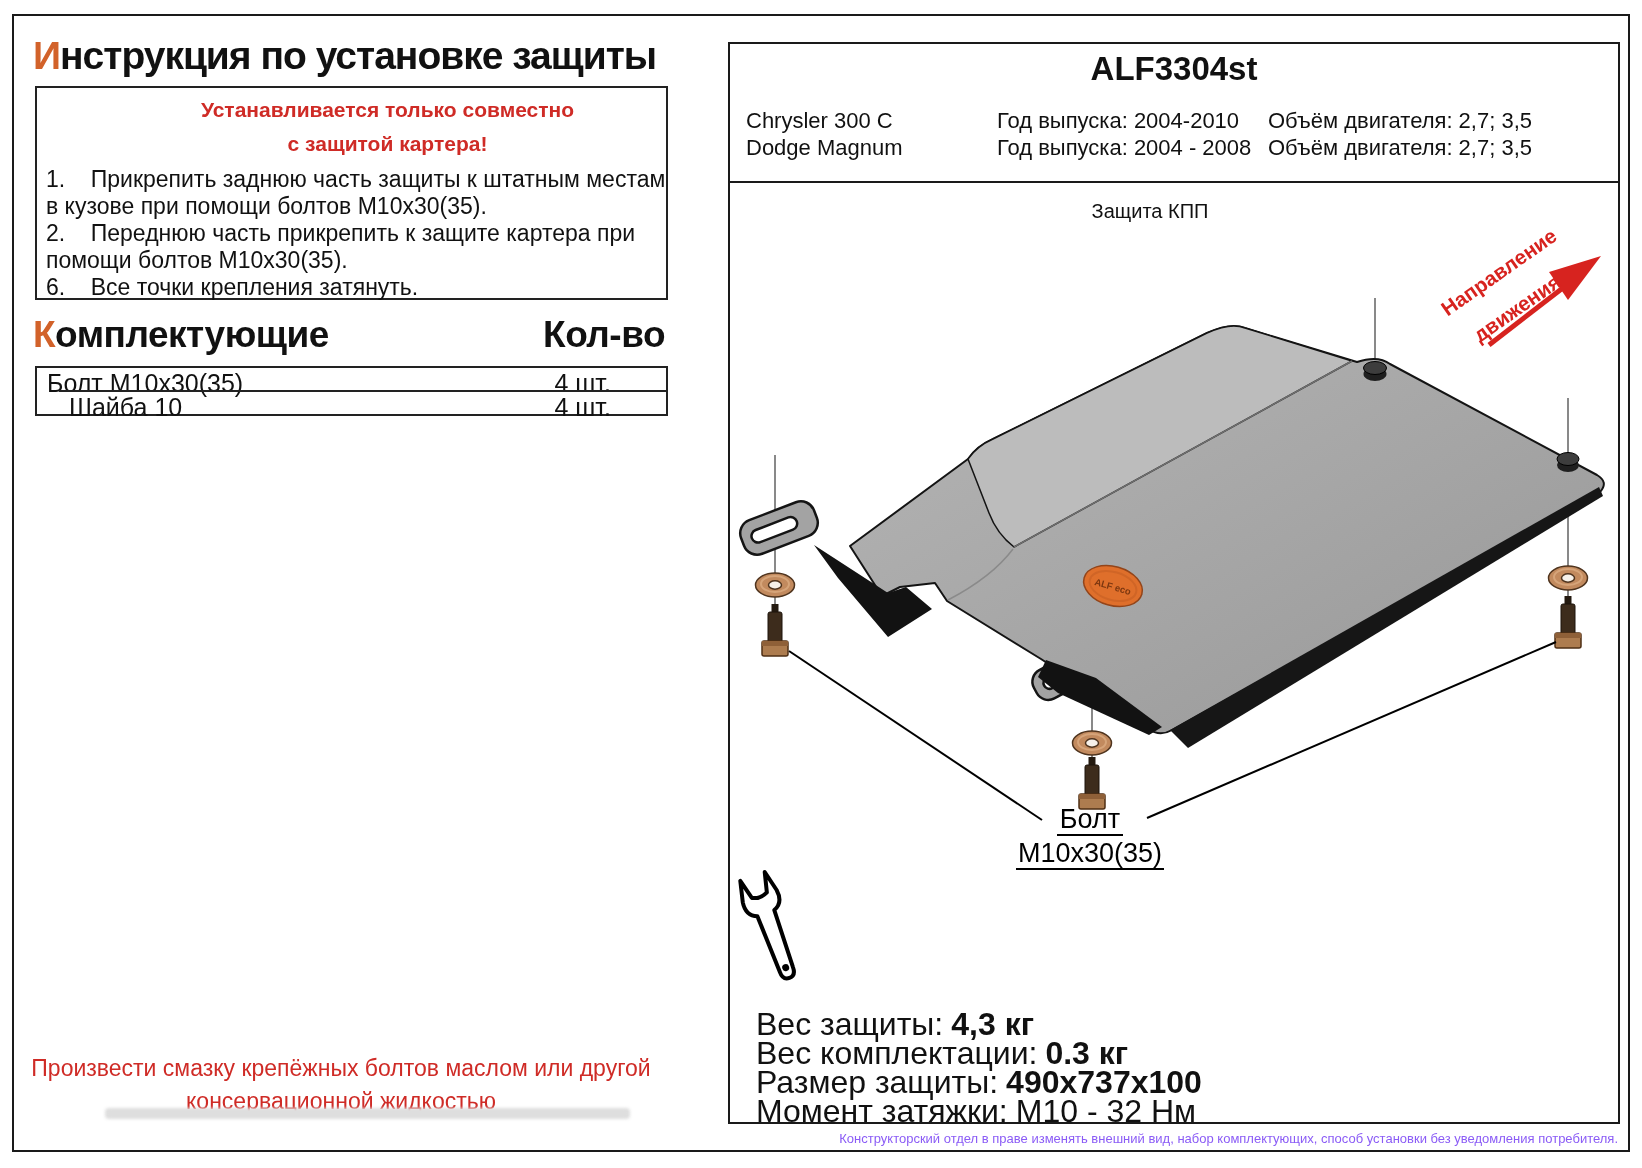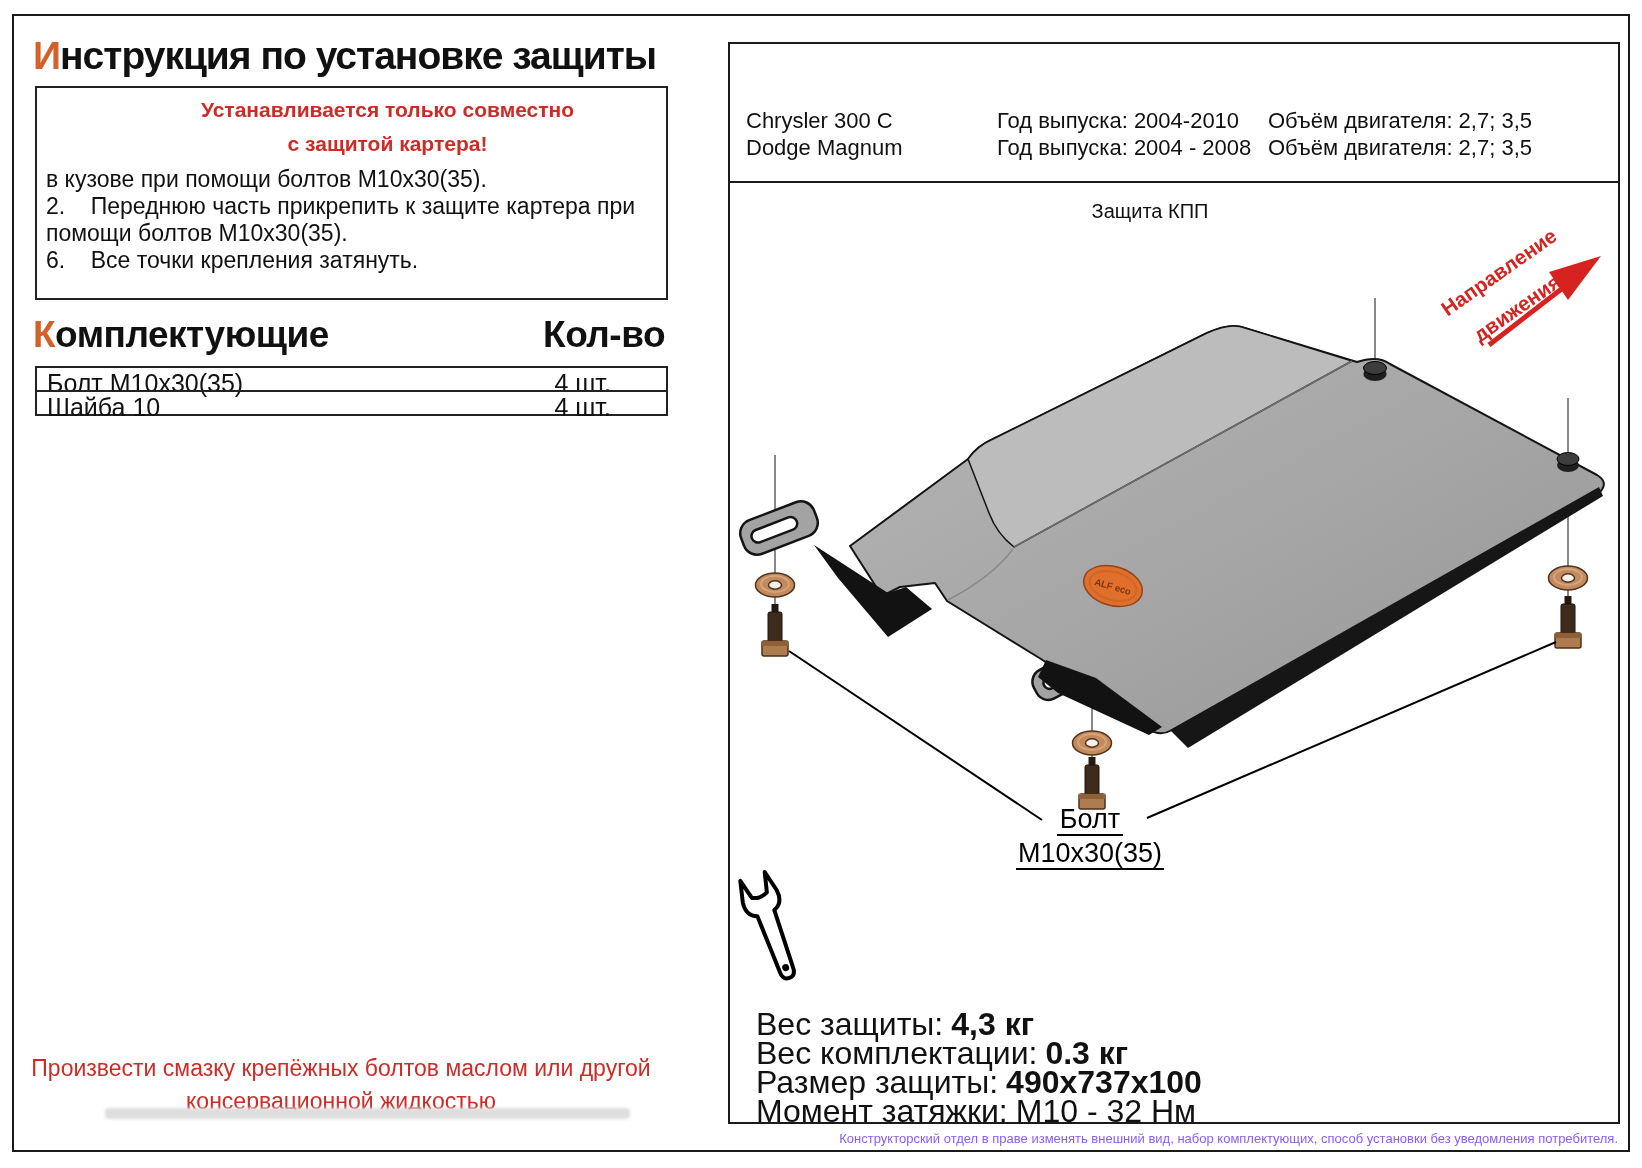--- a/index.html
+++ b/index.html
@@ -14,21 +14,21 @@
   .warn-box{left:35px;top:86px;width:629px;height:210px;border:2px solid #222;}
   .warn-line{position:absolute;left:0;width:100%;text-align:center;font-size:21px;font-weight:bold;color:#cf2b26;white-space:nowrap;padding-left:36px;}
   .warn-l1{top:10px;}
   .warn-l2{top:44px;}
   .steps{position:absolute;left:9px;top:78px;font-size:23px;line-height:27px;}
   .step{white-space:pre;}
   .comp-row{left:33px;top:314px;width:632px;display:flex;justify-content:space-between;
             font-size:37px;font-weight:bold;letter-spacing:-0.5px;}
   .comp-table{left:35px;top:366px;width:629px;border:2px solid #222;}
   .comp-tr{position:relative;height:22px;font-size:25px;line-height:31px;text-decoration:underline;}
-  .comp-tr + .comp-tr{border-top:2px solid #222;}
+  .comp-tr + .comp-tr{border-top:2px solid #222;margin-left:22px;}
   .comp-name{position:absolute;left:10px;white-space:nowrap;}
   .comp-qty{position:absolute;right:55px;white-space:nowrap;}
   .red-note{left:25px;top:1052px;width:632px;text-align:center;color:#cf2b26;
             font-size:23px;line-height:33px;}
   .wm{background:#dedede;filter:blur(1.5px);border-radius:4px;}
 
   
   .panel-border{left:728px;top:42px;width:892px;height:1082px;border:2px solid #1a1a1a;box-sizing:border-box;}
   .panel-divider{left:730px;top:181px;width:888px;height:2px;background:#1a1a1a;}
   .part-number{left:730px;top:50px;width:888px;text-align:center;font-size:33px;font-weight:bold;}
@@ -47,20 +47,21 @@
 
 <div class="page">
   <div class="abs outer-border"></div>
 
   <div class="abs doc-title"><span class="cap">И</span><span>нструкция по установке защиты</span></div>
 
   <div class="abs warn-box">
     <div class="warn-line warn-l1">Устанавливается только совместно</div>
     <div class="warn-line warn-l2">с защитой картера!</div>
     <div class="steps">
+      <div class="step">1.    Прикрепить заднюю часть защиты к штатным местам</div>
       <div class="step">в кузове при помощи болтов М10х30(35).</div>
       <div class="step">2.    Переднюю часть прикрепить к защите картера при</div>
       <div class="step">помощи болтов М10х30(35).</div>
       <div class="step">6.    Все точки крепления затянуть.</div>
     </div>
   </div>
 
   <div class="abs comp-row">
     <div><span class="cap">К</span><span>омплектующие</span></div>
     <div>Кол-во</div>
@@ -77,20 +78,21 @@
     </div>
   </div>
 
   <div class="abs red-note">
     <div>Произвести смазку крепёжных болтов маслом или другой</div>
     <div>консервационной жидкостью</div>
   </div>
   <div class="abs wm" style="left:105px;top:1108px;width:525px;height:11px;"></div>
 
   <div class="abs panel-border"></div>
+  <div class="abs part-number">ALF3304st</div>
   <div class="abs veh-grid">
     <span>Chrysler 300 C</span>
     <span>Год выпуска: 2004-2010</span>
     <span>Объём двигателя: 2,7; 3,5</span>
     <span>Dodge Magnum</span>
     <span>Год выпуска: 2004 - 2008</span>
     <span>Объём двигателя: 2,7; 3,5</span>
   </div>
   <div class="abs panel-divider"></div>
 

